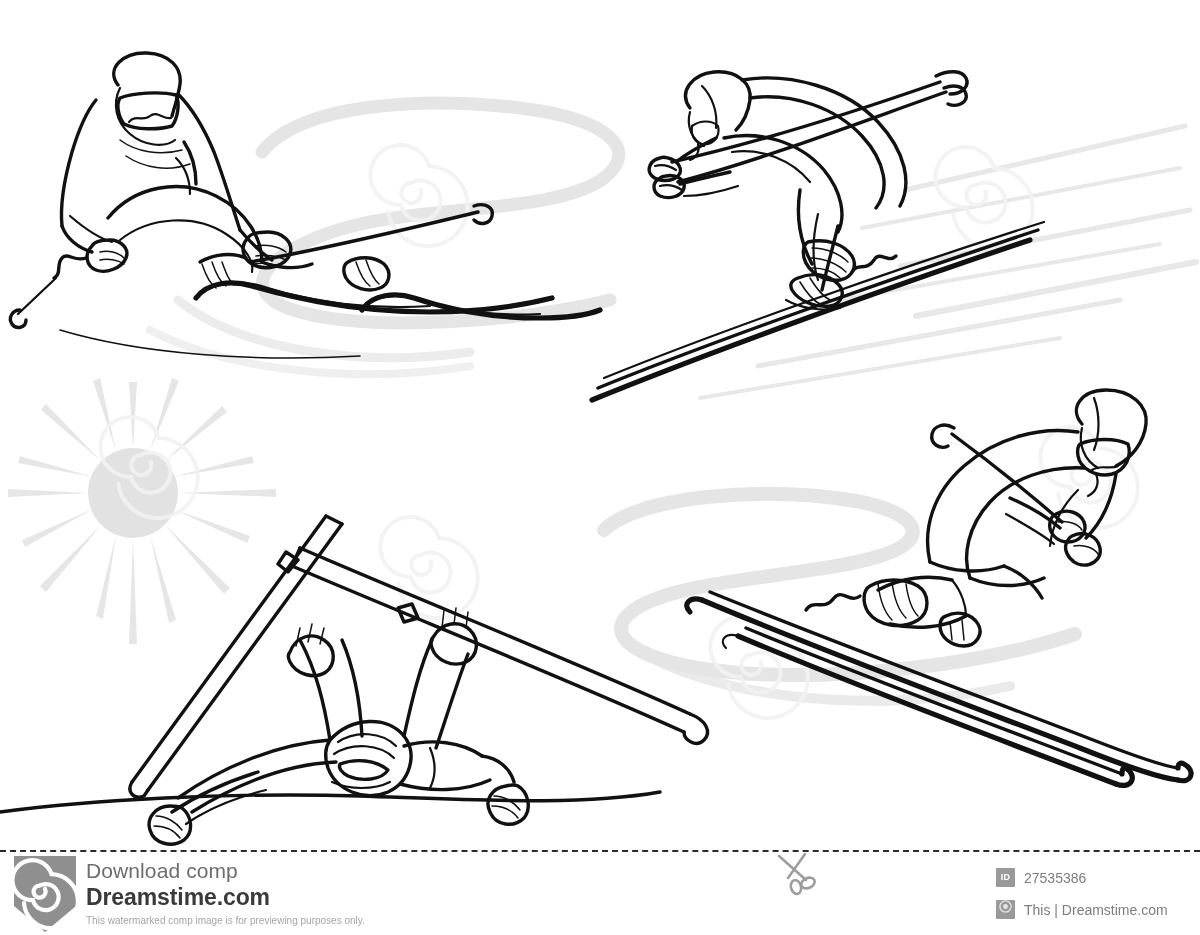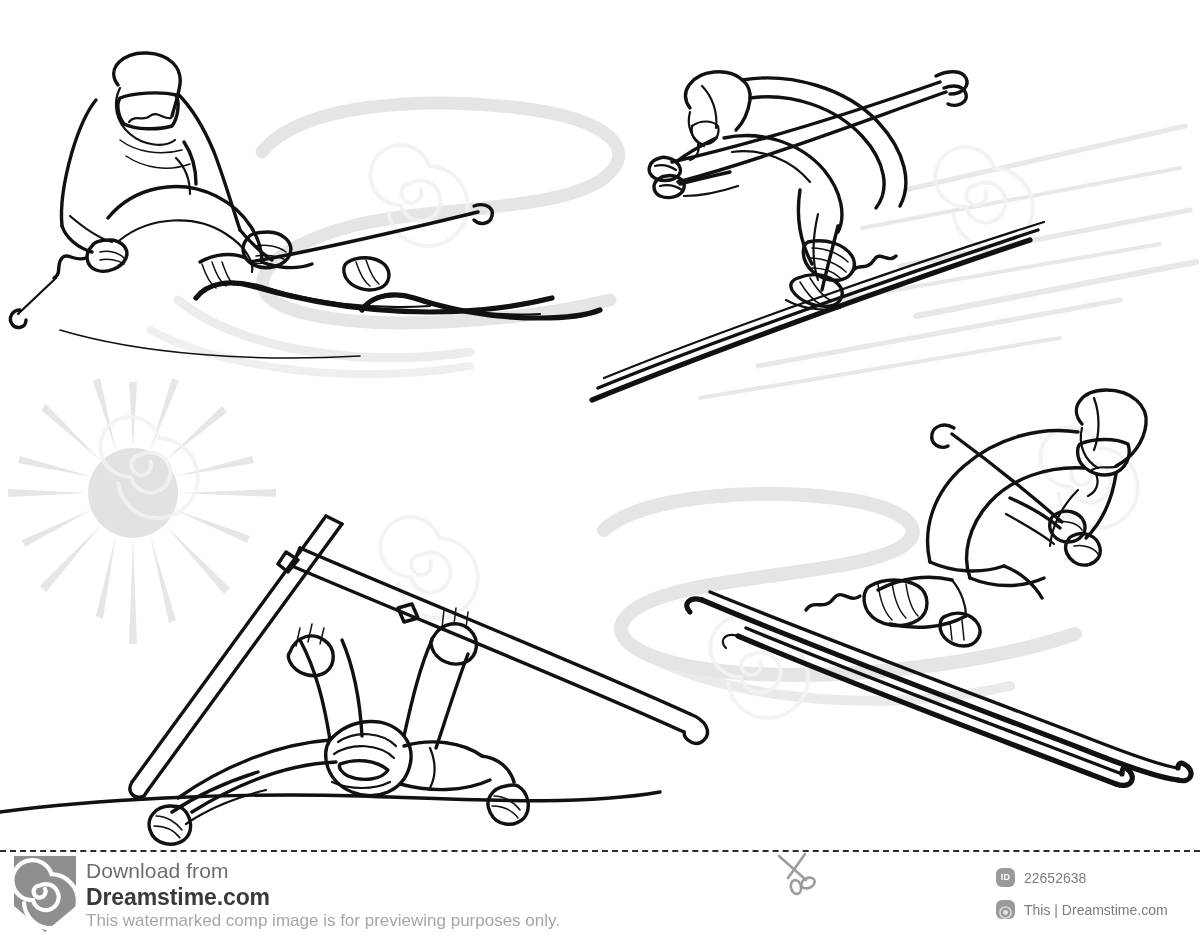--- a/index.html
+++ b/index.html
@@ -77,21 +77,21 @@
     letter-spacing: 0.1px;
   }
   .dl-line2 {
     font-size: 23px;
     font-weight: bold;
     color: #3a3a3a;
     line-height: 28px;
     letter-spacing: -0.1px;
   }
   .dl-line3 {
-    font-size: 17px;
+    font-size: 10px;
     color: #a6a6a6;
     line-height: 16px;
     padding-top: 2px;
   }
 
   
   .scissors-wrap {
     position: absolute;
     left: 775px;
     top: 0px;
@@ -108,24 +108,24 @@
   }
   .meta-row {
     display: flex;
     align-items: center;
     height: 27px;
     margin-bottom: 5px;
   }
   .meta-badge {
     width: 19px;
     height: 19px;
-    border-radius: 6px;
+    border-radius: 1px;
     background: #9a9a9a;
     display: flex;
-    align-items: flex-end;
+    align-items: flex-start;
     justify-content: center;
     flex: 0 0 auto;
     margin-right: 9px;
   }
   .meta-badge-id {
     color: #ffffff;
     font-size: 9px;
     font-weight: bold;
     letter-spacing: 0.3px;
     line-height: 19px;
@@ -490,42 +490,42 @@
             <path d="M31 33
                      a6 6 0 1 1 -5.5 -3.4
                      a13 13 0 1 1 -6.5 14.6
                      a20 20 0 1 1 18.5 -26
                      a27 27 0 1 1 -27.5 29"></path>
           </g>
         </svg>
       </div>
 
       <div class="dl-text">
-        <div class="dl-line1">Download from</div>
+        <div class="dl-line1">Download comp</div>
         <div class="dl-line2">Dreamstime.com</div>
         <div class="dl-line3">This watermarked comp image is for previewing purposes only.</div>
       </div>
 
       <div class="scissors-wrap">
         <svg width="48" height="44" viewBox="0 0 48 44" xmlns="http://www.w3.org/2000/svg">
           <g fill="none" stroke="#9d9d9d" stroke-width="2.6" stroke-linecap="round">
             <path d="M4 4 L31 28"></path>
             <path d="M30 2 L13 26"></path>
             <ellipse cx="33" cy="31" rx="7" ry="5" transform="rotate(-25 33 31)"></ellipse>
             <ellipse cx="21" cy="35" rx="5" ry="7" transform="rotate(-15 21 35)"></ellipse>
           </g>
         </svg>
       </div>
 
       <div class="meta">
         <div class="meta-row">
           <span class="meta-badge">
             <span class="meta-badge-id">ID</span>
           </span>
-          <span class="meta-text">22652638</span>
+          <span class="meta-text">27535386</span>
         </div>
         <div class="meta-row">
           <span class="meta-badge">
             <svg width="13" height="13" viewBox="0 0 13 13" xmlns="http://www.w3.org/2000/svg">
               <circle cx="6.5" cy="6.5" r="5.6" fill="none" stroke="#e6e6e6" stroke-width="1.3"></circle>
               <circle cx="6.5" cy="6.5" r="2.4" fill="#e6e6e6"></circle>
             </svg>
           </span>
           <span class="meta-text">This | Dreamstime.com</span>
         </div>

